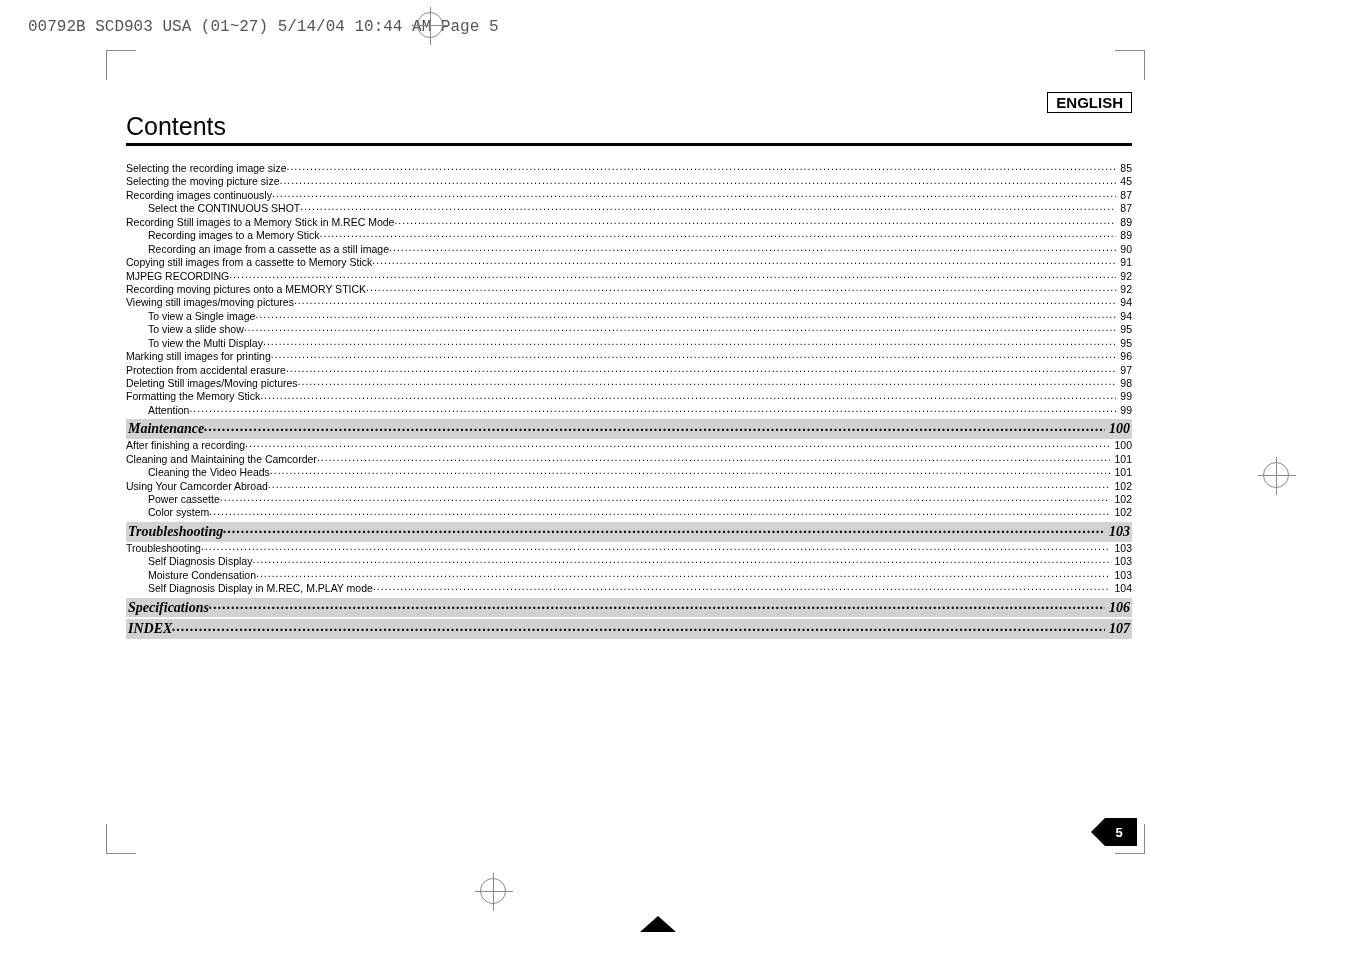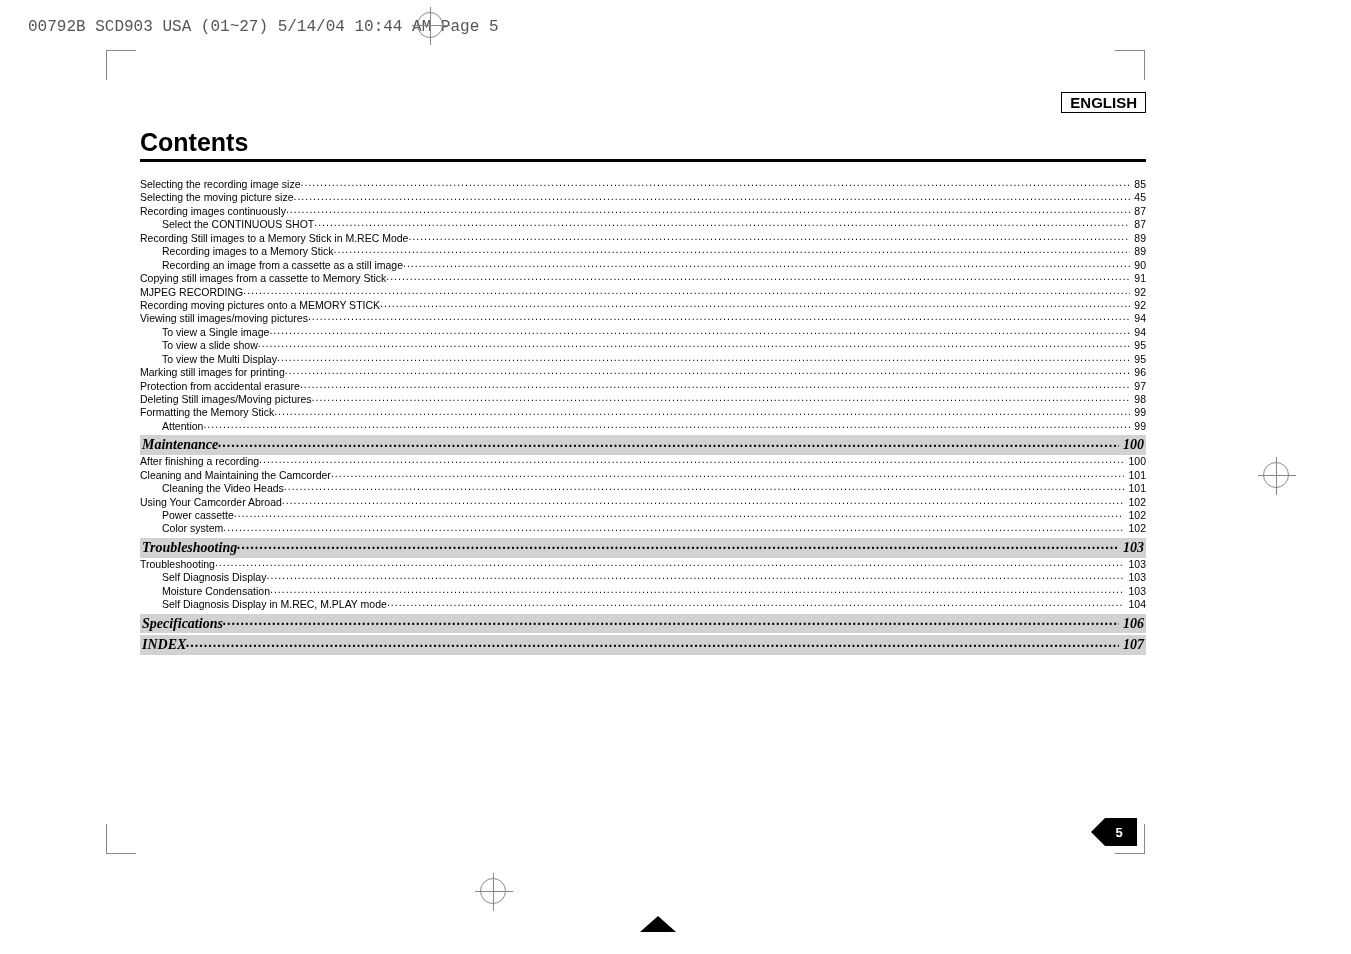--- a/index.html
+++ b/index.html
@@ -10,23 +10,23 @@
 .crop-tr { top: 50px; right: 206px; border-top: 1px solid #888; border-right: 1px solid #888; }
 .crop-bl { bottom: 100px; left: 106px; border-bottom: 1px solid #888; border-left: 1px solid #888; }
 .crop-br { bottom: 100px; right: 206px; border-bottom: 1px solid #888; border-right: 1px solid #888; }
 .reg-mark { position: absolute; width: 26px; height: 26px; border: 1px solid #888; border-radius: 50%; }
 .reg-mark::before, .reg-mark::after { content: ""; position: absolute; background: #888; }
 .reg-mark::before { width: 38px; height: 1px; top: 12px; left: -6px; }
 .reg-mark::after { width: 1px; height: 38px; left: 12px; top: -6px; }
 .reg-top { top: 12px; left: 417px; }
 .reg-right { top: 462px; right: 62px; }
 .reg-bottom { bottom: 50px; left: 480px; }
-.page { position: absolute; top: 92px; left: 140px; width: 1006px; }
+.page { position: absolute; top: 92px; left: 126px; width: 1006px; }
 .lang-box { position: absolute; top: 0; right: 0; border: 1px solid #000; padding: 1px 8px; font-weight: bold; font-size: 15px; }
-.contents-title { font-size: 25px; font-weight: bold; margin-top: 36px; padding-bottom: 2px; border-bottom: 3px solid #000; width: 100%; }
+.contents-title { font-size: 25px; font-weight: normal; margin-top: 20px; padding-bottom: 2px; border-bottom: 3px solid #000; width: 100%; }
 .toc { margin-top: 16px; font-size: 10.5px; line-height: 1.28; color: #000; }
 .row { display: flex; white-space: nowrap; }
 .row.ind1 { padding-left: 22px; justify-content: center; }
 .label { flex: 0 0 auto; }
 .dots { flex: 1 1 auto; overflow: hidden; position: relative; height: 1.1em; }
 .dots::after { content: "................................................................................................................................................................................................................................................................................................................................................................................................................................"; position: absolute; left: 0; bottom: 0; letter-spacing: 1px; color: #000; }
 .pg { flex: 0 0 auto; padding-left: 4px; }
 .section-row { background: #d2d2d2; display: flex; font-style: italic; font-family: Georgia, 'Times New Roman', serif; font-weight: bold; font-size: 14px; margin-top: 2px; padding: 1px 2px; }
 .section-row .label { }
 .section-row .dots::after { letter-spacing: 1px; }

